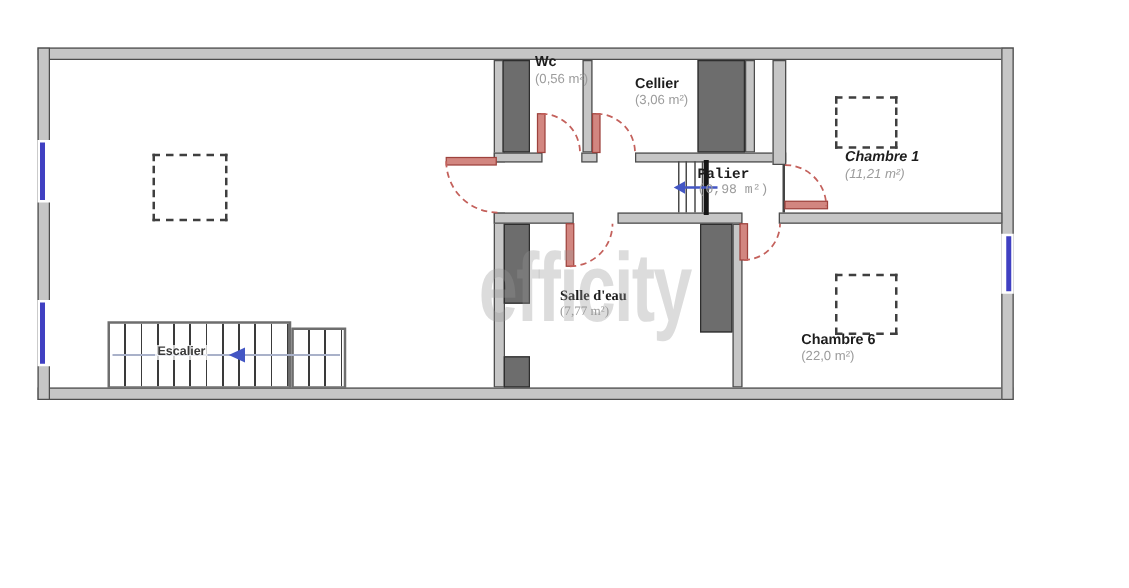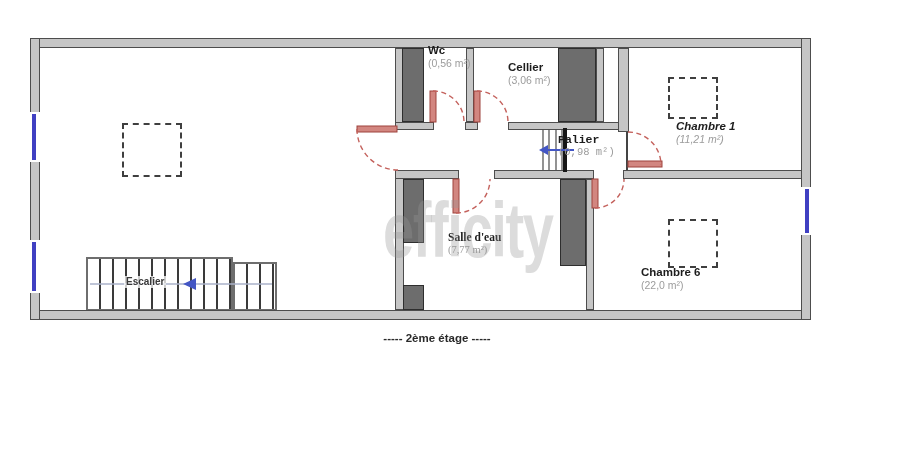--- a/index.html
+++ b/index.html
@@ -124,17 +124,16 @@
     <div class="nm">Salle d'eau</div>
     <div class="ar">(7,77 m²)</div>
   </div>
   <div class="lbl" style="left:641px;top:266px;">
     <div class="nm">Chambre 6</div>
     <div class="ar">(22,0 m²)</div>
   </div>
 
   <div class="esc">Escalier</div>
 
-  <div class="caption">-----  2ème étage  -----</div>
 
   <div class="watermark">efficity</div>
 
 </div>
 
 </body></html>

